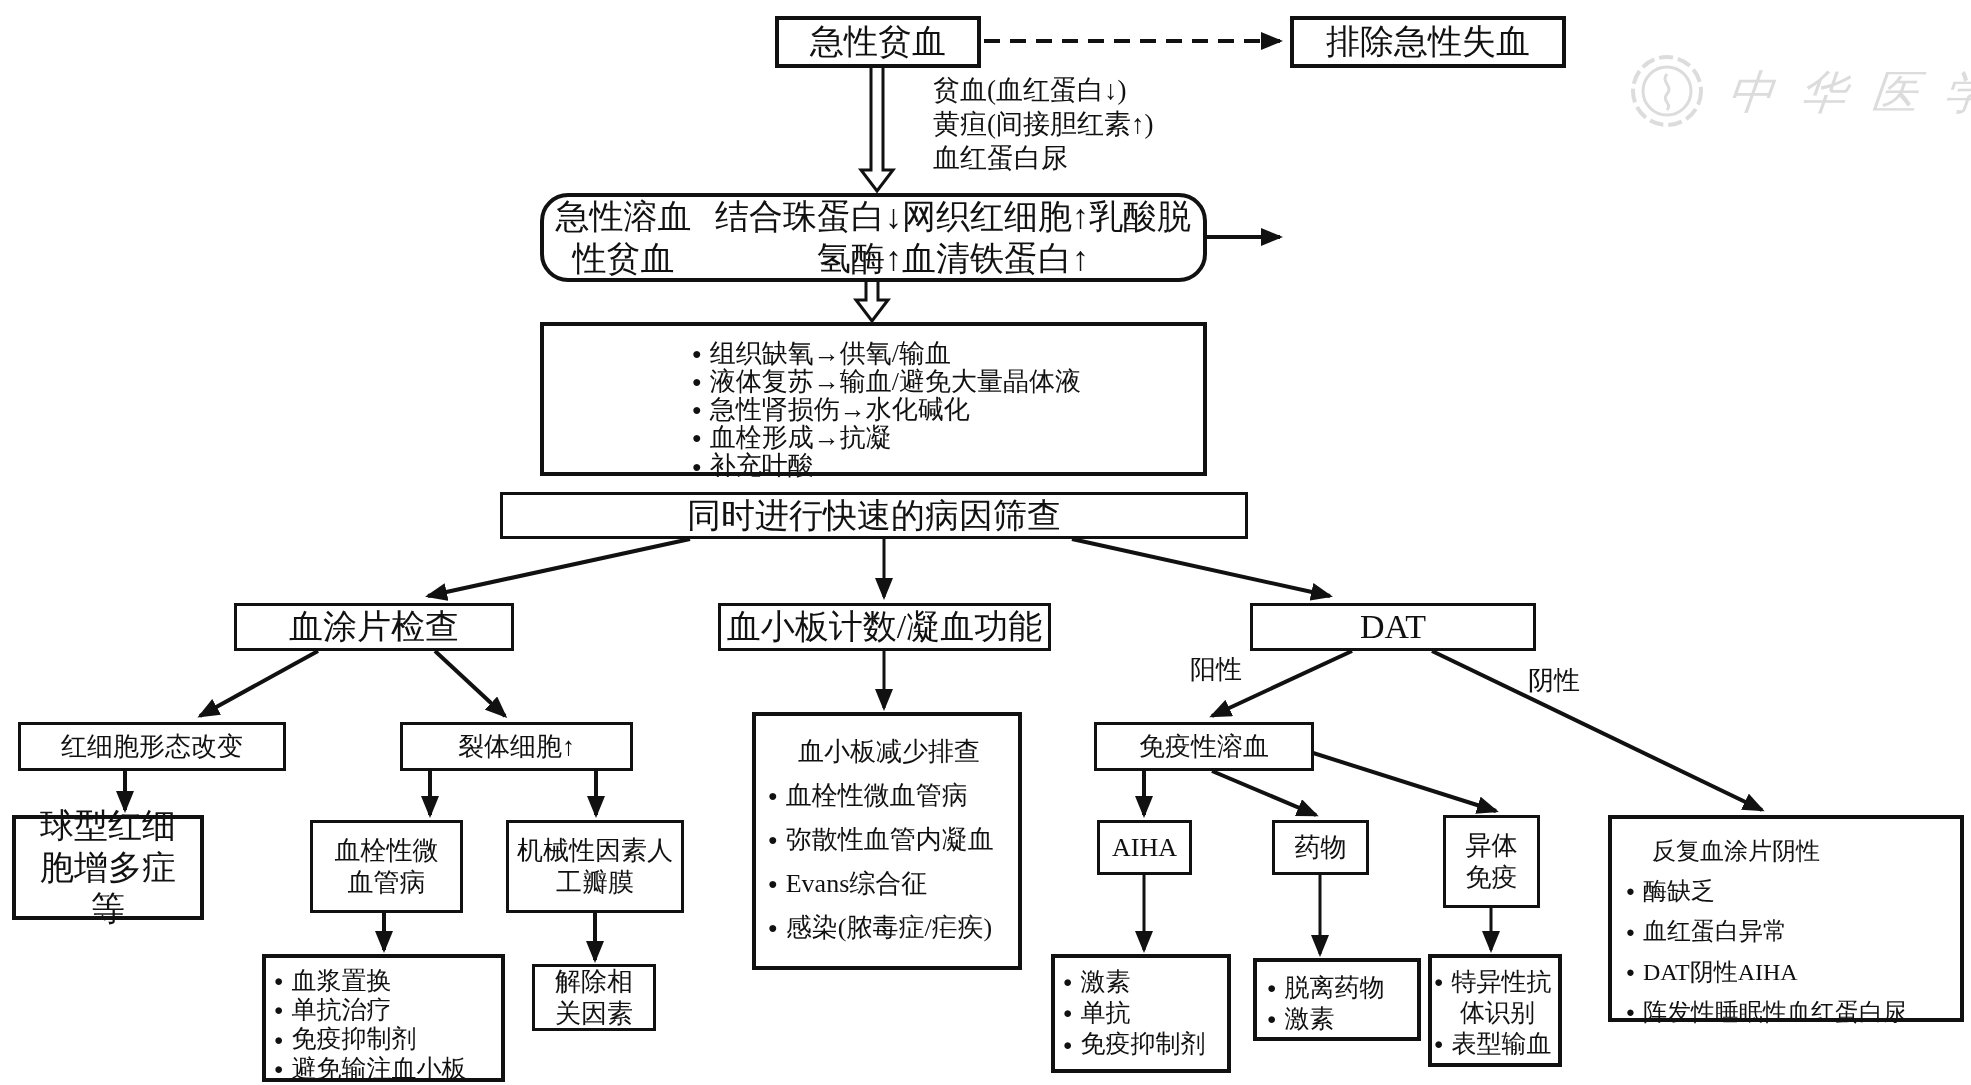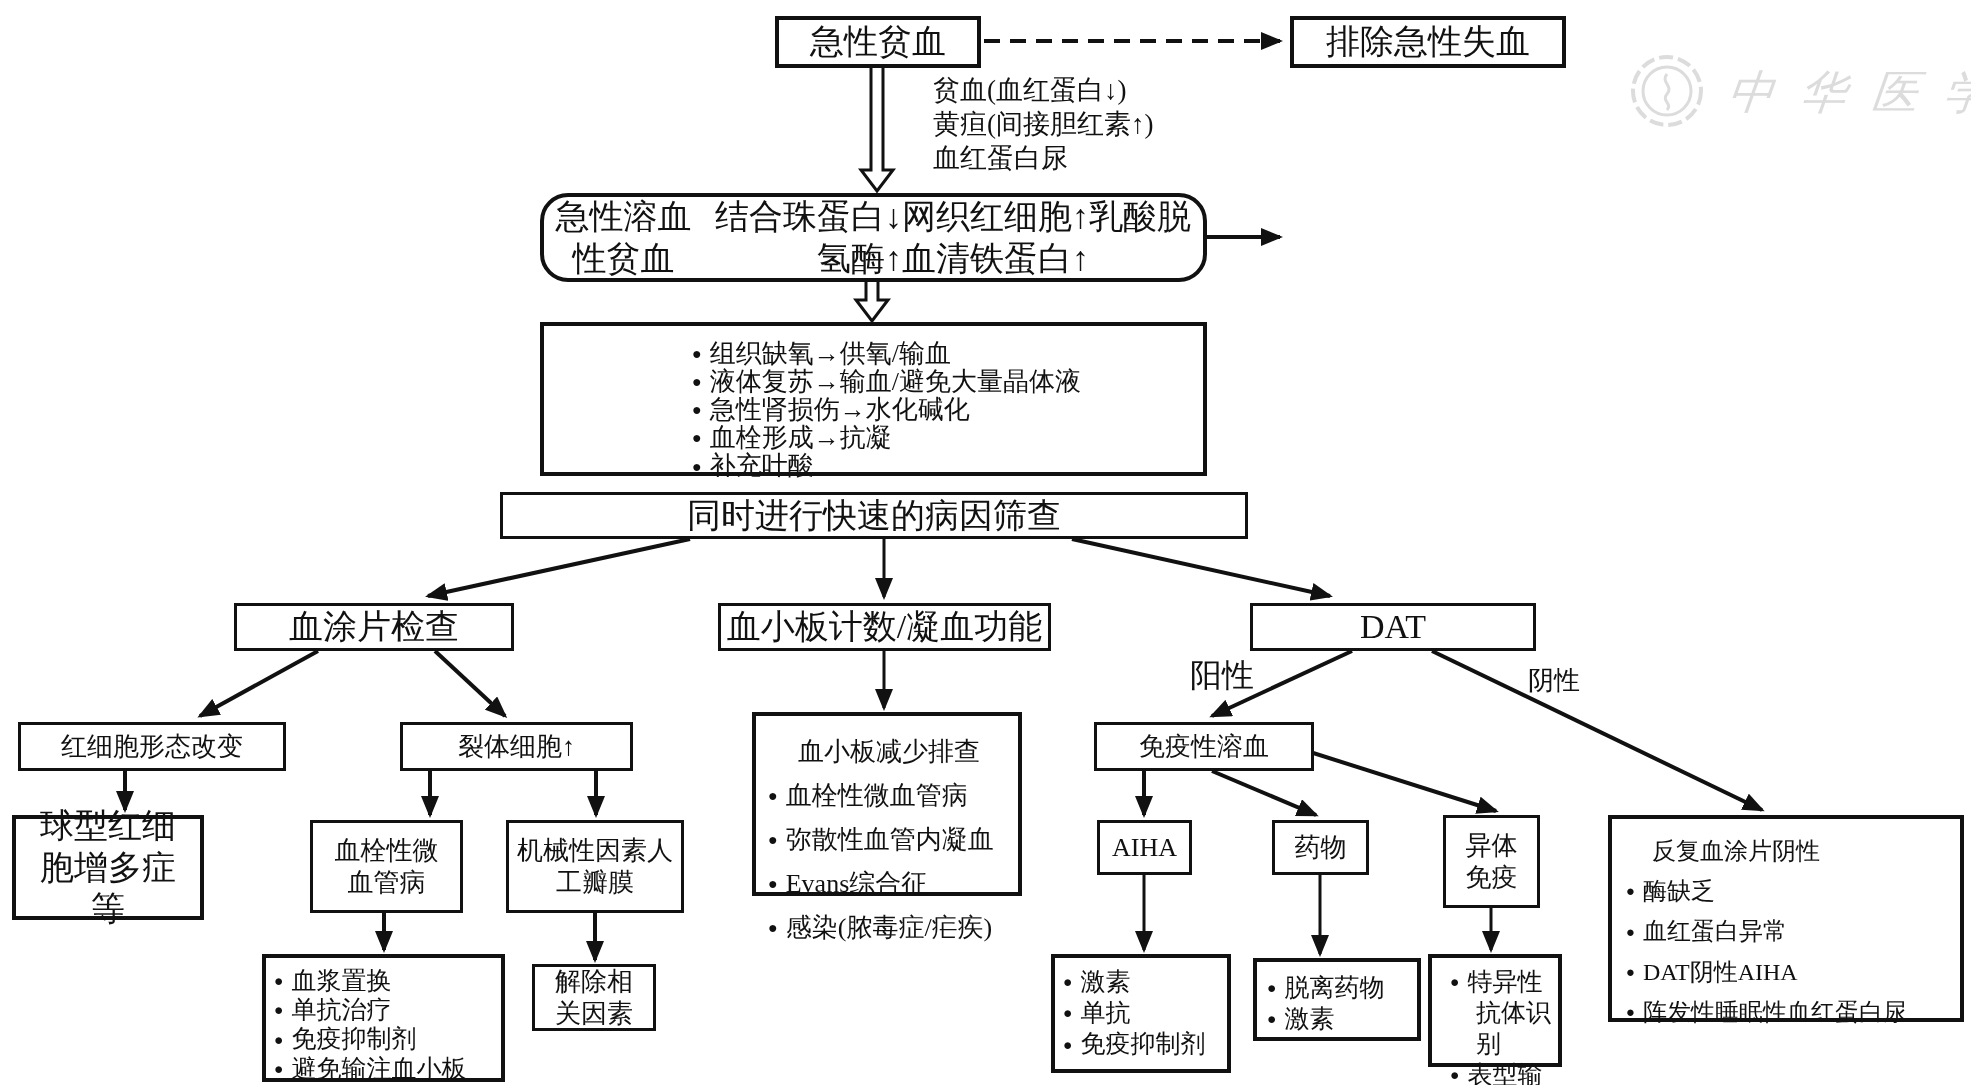--- a/index.html
+++ b/index.html
@@ -102,21 +102,21 @@
       <li>补充叶酸</li>
     </ul>
   </div>
 
   <div class="box thin" style="left:500px;top:492px;width:748px;height:47px;">同时进行快速的病因筛查</div>
 
   <div class="box thin" style="left:234px;top:603px;width:280px;height:48px;">血涂片检查</div>
   <div class="box thin" style="left:718px;top:603px;width:333px;height:48px;">血小板计数/凝血功能</div>
   <div class="box thin" style="left:1250px;top:603px;width:286px;height:48px;">DAT</div>
 
-  <div class="freetext" style="left:1190px;top:655px;font-size:32px;">阳性</div>
+  <div class="freetext" style="left:1190px;top:655px;font-size:26px;font-family:Liberation Mono, monospace;">阳性</div>
   <div class="freetext" style="left:1528px;top:665px;font-size:26px;">阴性</div>
 
   <div class="box thin" style="left:18px;top:722px;width:268px;height:49px;font-size:26px;">红细胞形态改变</div>
   <div class="box thin" style="left:400px;top:722px;width:233px;height:49px;font-size:26px;">裂体细胞↑</div>
   <div class="box thin" style="left:1094px;top:722px;width:220px;height:49px;font-size:26px;">免疫性溶血</div>
 
   <div class="box" style="left:12px;top:815px;width:192px;height:105px;padding:0 8px;">球型红细胞增多症等</div>
   <div class="box thin" style="left:310px;top:820px;width:153px;height:93px;padding:0 14px;font-size:26px;">血栓性微血管病</div>
   <div class="box thin" style="left:506px;top:820px;width:178px;height:93px;padding:0 4px;font-size:26px;">机械性因素人工瓣膜</div>
 
@@ -124,21 +124,21 @@
     <ul>
       <li>血浆置换</li>
       <li>单抗治疗</li>
       <li>免疫抑制剂</li>
       <li>避免输注血小板</li>
     </ul>
   </div>
 
   <div class="box thin" style="left:532px;top:964px;width:124px;height:67px;padding:0 16px;font-size:26px;">解除相关因素</div>
 
-  <div class="listbox" style="left:752px;top:712px;width:270px;height:184px;padding:14px 8px 8px 12px;font-size:26px;line-height:44px;">
+  <div class="listbox" style="left:752px;top:712px;width:270px;height:258px;padding:14px 8px 8px 12px;font-size:26px;line-height:44px;">
     <span class="boxtitle">血小板减少排查</span>
     <ul>
       <li>血栓性微血管病</li>
       <li>弥散性血管内凝血</li>
       <li>Evans综合征</li>
       <li>感染(脓毒症/疟疾)</li>
     </ul>
   </div>
 
   <div class="box thin" style="left:1097px;top:820px;width:95px;height:55px;font-size:26px;">AIHA</div>
@@ -153,21 +153,21 @@
     </ul>
   </div>
 
   <div class="listbox" style="left:1253px;top:958px;width:168px;height:83px;padding:10px 4px 4px 10px;line-height:31px;">
     <ul>
       <li>脱离药物</li>
       <li>激素</li>
     </ul>
   </div>
 
-  <div class="listbox" style="left:1428px;top:954px;width:134px;height:113px;padding:8px 2px 4px 18px;line-height:31px;">
+  <div class="listbox" style="left:1428px;top:954px;width:134px;height:113px;padding:8px 2px 4px 2px;line-height:31px;">
     <ul>
       <li>特异性抗体识别</li>
       <li>表型输血</li>
     </ul>
   </div>
 
   <div class="listbox" style="left:1608px;top:815px;width:356px;height:207px;padding:12px 6px 6px 14px;font-size:24px;line-height:40px;">
     <span class="boxtitle" style="text-align:left;padding-left:26px;">反复血涂片阴性</span>
     <ul>
       <li>酶缺乏</li>

